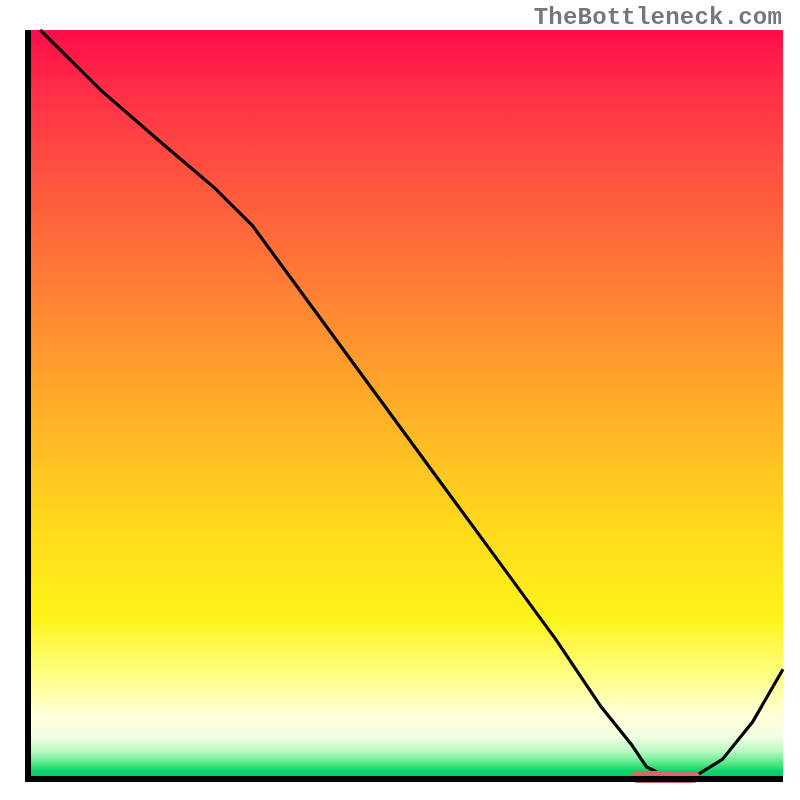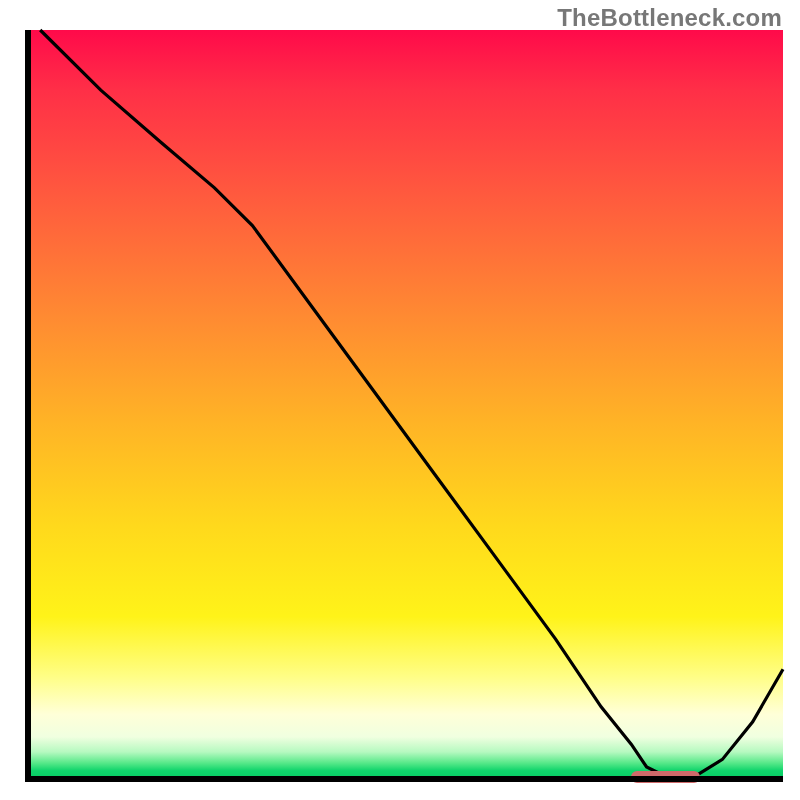--- a/index.html
+++ b/index.html
@@ -18,20 +18,21 @@
   }
   .watermark {
     position: absolute;
     top: 4px;
     right: 18px;
     font-size: 24px;
     font-weight: 600;
     color: #777;
     letter-spacing: 0.2px;
     z-index: 5;
+    font-family: Liberation Mono, monospace;
   }
   .plot-area {
     position: absolute;
     left: 25px;
     top: 30px;
     width: 758px;
     height: 752px;
   }
   .gradient-bg {
     position: absolute;

